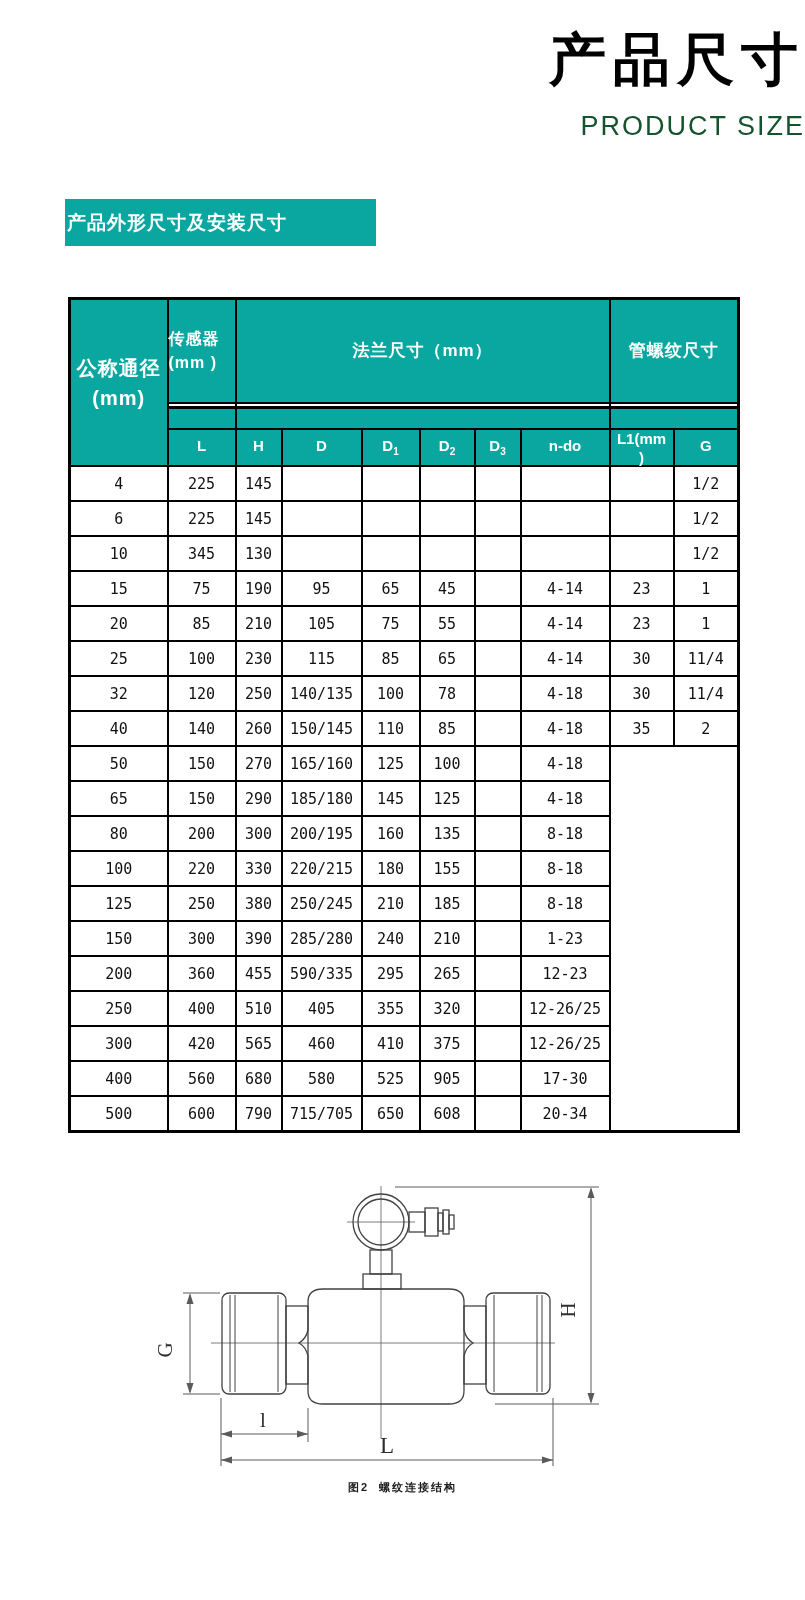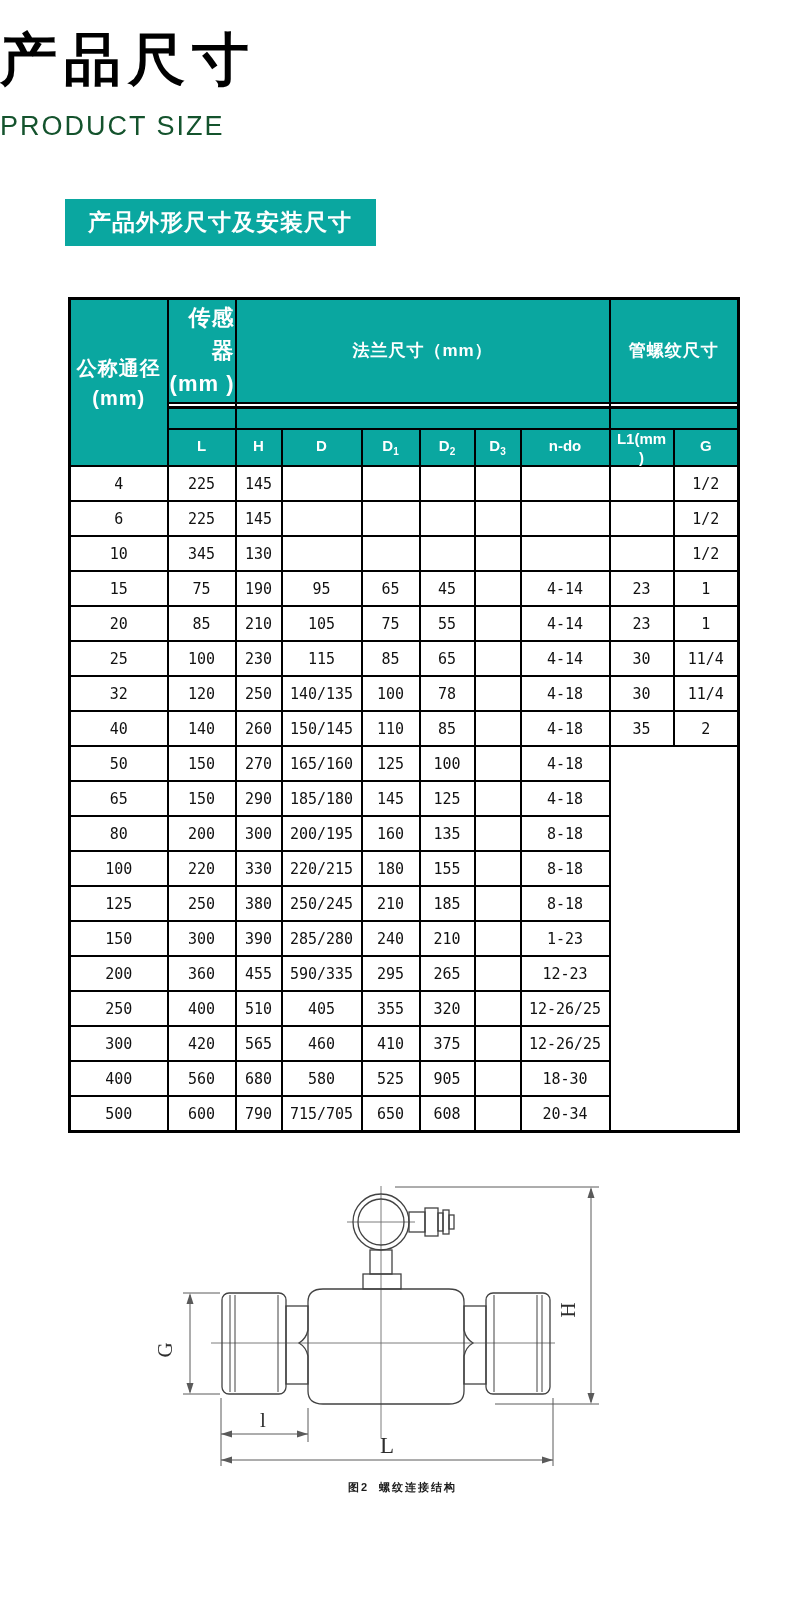--- a/index.html
+++ b/index.html
@@ -4,50 +4,50 @@
 <style>
   * { box-sizing: border-box; }
   html,body { margin:0; padding:0; }
   body {
     width:805px; height:1600px; overflow:hidden;
     background:#ffffff;
     font-family:"Liberation Sans", sans-serif;
     color:#000;
   }
   
-  .page-header { padding-top:22px; text-align:left; }
+  .page-header { padding-top:22px; text-align:right; }
   .page-title {
     margin:0; font-size:57px; font-weight:900; letter-spacing:7px; color:#000;
   }
   .page-subtitle {
     margin-top:12px; font-size:27px; letter-spacing:2px; color:#14532d;
   }
   
   .section-banner {
     margin:57px 0 0 65px; width:311px; height:47px;
     background:#0aa7a0; color:#fff;
-    font-size:23px; font-weight:bold; line-height:47px;
-    padding-left:23px; letter-spacing:1px;
+    font-size:19px; font-weight:bold; line-height:47px;
+    padding-left:2px; letter-spacing:1px;
     white-space:nowrap; overflow:hidden;
   }
   
   table.dims {
     border-collapse:collapse; table-layout:fixed;
     width:669px; margin:51px 0 0 68px;
     border:3px solid #000;
   }
   table.dims th, table.dims td { border:2px solid #000; padding:0; }
   thead th {
     background:#0aa7a0; color:#ffffff; font-weight:bold;
     vertical-align:middle;
   }
   .h-main th { height:104px; font-size:17px; letter-spacing:1px; }
   th.col-dn { font-size:20px; }
   th.col-dn .line, th.col-sensor .line { display:block; line-height:1.5; }
-  th.col-sensor { text-align:right; padding-left:9px; font-size:22px; }
+  th.col-sensor { text-align:left; padding-left:9px; font-size:16px; }
   .h-spacer th {
     height:26px;
     box-shadow: inset 0 2px 0 #ffffff, inset 0 5px 0 #000000;
   }
   .h-sub th { height:29px; font-size:15px; font-weight:bold; }
   .h-sub sub { font-size:10px; }
   .h-sub .l2 { display:block; line-height:1.05; }
   tbody td {
     height:35px; text-align:center; vertical-align:middle;
     font-family:"DejaVu Sans Mono", monospace;
@@ -305,21 +305,21 @@
         <td>12-26/25</td>
       </tr>
       <tr>
         <td>400</td>
         <td>560</td>
         <td>680</td>
         <td>580</td>
         <td>525</td>
         <td>905</td>
         <td></td>
-        <td>18-30</td>
+        <td>17-30</td>
       </tr>
       <tr>
         <td>500</td>
         <td>600</td>
         <td>790</td>
         <td>715/705</td>
         <td>650</td>
         <td>608</td>
         <td></td>
         <td>20-34</td>

